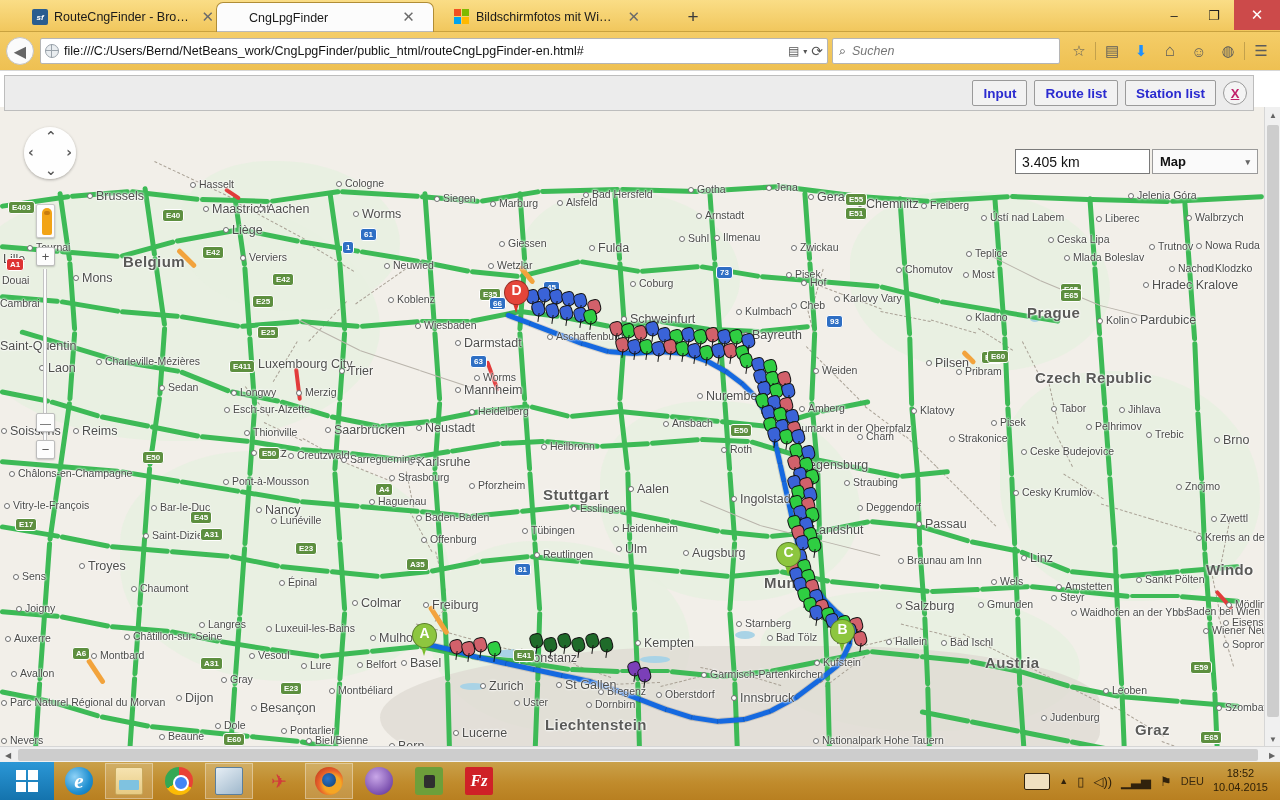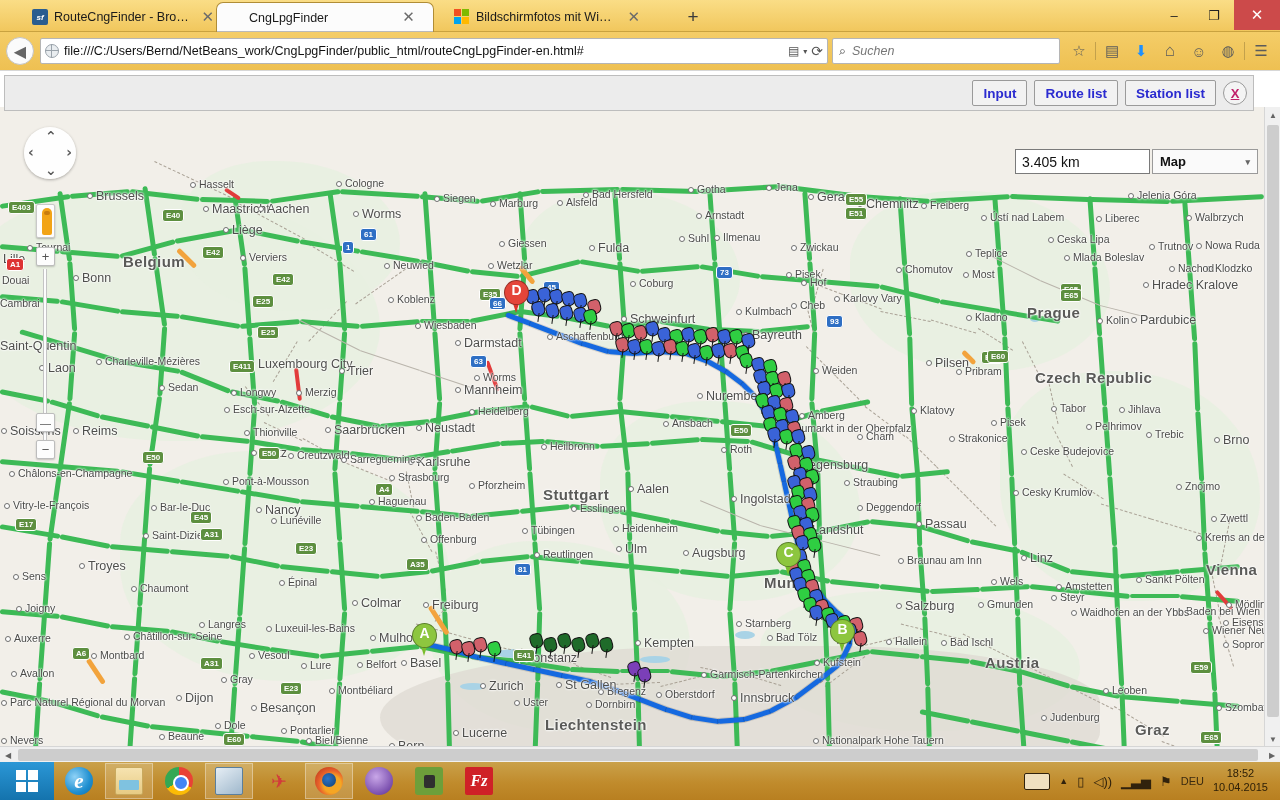--- a/index.html
+++ b/index.html
@@ -899,21 +899,21 @@
             <div class="routeline" style="left:850px;top:533.5px;width:16px;height:5px;transform:rotate(-90deg)"></div>
             <div class="placelbl mid dot" style="left:96px;top:82px">Brussels</div>
             <div class="placelbl mid dot" style="left:212px;top:95px">Maastricht</div>
             <div class="placelbl mid dot" style="left:267px;top:95px">Aachen</div>
             <div class="placelbl mid dot" style="left:362px;top:100px">Worms</div>
             <div class="placelbl mid dot" style="left:232px;top:116px">Liège</div>
             <div class="placelbl  dot" style="left:199px;top:71px">Hasselt</div>
             <div class="placelbl  dot" style="left:345px;top:70px">Cologne</div>
             <div class="placelbl big" style="left:123px;top:146px">Belgium</div>
             <div class="placelbl  dot" style="left:249px;top:144px">Verviers</div>
-            <div class="placelbl mid dot" style="left:82px;top:164px">Bonn</div>
+            <div class="placelbl mid dot" style="left:82px;top:164px">Mons</div>
             <div class="placelbl mid dot" style="left:3px;top:145px">Lille</div>
             <div class="placelbl  dot" style="left:2px;top:167px">Douai</div>
             <div class="placelbl  dot" style="left:0px;top:190px">Cambrai</div>
             <div class="placelbl  dot" style="left:36px;top:134px">Tournai</div>
             <div class="placelbl  dot" style="left:393px;top:152px">Neuwied</div>
             <div class="placelbl  dot" style="left:397px;top:186px">Koblenz</div>
             <div class="placelbl  dot" style="left:424px;top:212px">Wiesbaden</div>
             <div class="placelbl  dot" style="left:497px;top:152px">Wetzlar</div>
             <div class="placelbl  dot" style="left:508px;top:130px">Giessen</div>
             <div class="placelbl  dot" style="left:443px;top:85px">Siegen</div>
@@ -956,21 +956,21 @@
             <div class="placelbl big" style="left:764px;top:467px">Munich</div>
             <div class="placelbl mid dot" style="left:812px;top:416px">Landshut</div>
             <div class="placelbl mid dot" style="left:800px;top:351px">Regensburg</div>
             <div class="placelbl  dot" style="left:853px;top:369px">Straubing</div>
             <div class="placelbl  dot" style="left:866px;top:394px">Deggendorf</div>
             <div class="placelbl mid dot" style="left:925px;top:410px">Passau</div>
             <div class="placelbl mid dot" style="left:706px;top:282px">Nuremberg</div>
             <div class="placelbl  dot" style="left:672px;top:310px">Ansbach</div>
             <div class="placelbl  dot" style="left:730px;top:336px">Roth</div>
             <div class="placelbl  dot" style="left:788px;top:315px">Neumarkt in der Oberpfalz</div>
-            <div class="placelbl  dot" style="left:808px;top:302px">Amberg</div>
+            <div class="placelbl  dot" style="left:808px;top:295px">Amberg</div>
             <div class="placelbl  dot" style="left:822px;top:257px">Weiden</div>
             <div class="placelbl  dot" style="left:866px;top:323px">Cham</div>
             <div class="placelbl mid dot" style="left:935px;top:249px">Pilsen</div>
             <div class="placelbl big" style="left:1027px;top:197px">Prague</div>
             <div class="placelbl big" style="left:1035px;top:262px">Czech Republic</div>
             <div class="placelbl  dot" style="left:975px;top:204px">Kladno</div>
             <div class="placelbl  dot" style="left:965px;top:258px">Pribram</div>
             <div class="placelbl  dot" style="left:1106px;top:207px">Kolin</div>
             <div class="placelbl mid dot" style="left:1140px;top:206px">Pardubice</div>
             <div class="placelbl mid dot" style="left:1152px;top:171px">Hradec Kralove</div>
@@ -996,21 +996,21 @@
             <div class="placelbl mid dot" style="left:1223px;top:326px">Brno</div>
             <div class="placelbl  dot" style="left:1030px;top:338px">Ceske Budejovice</div>
             <div class="placelbl  dot" style="left:1022px;top:379px">Cesky Krumlov</div>
             <div class="placelbl  dot" style="left:958px;top:325px">Strakonice</div>
             <div class="placelbl  dot" style="left:1000px;top:309px">Pisek</div>
             <div class="placelbl  dot" style="left:920px;top:297px">Klatovy</div>
             <div class="placelbl  dot" style="left:1185px;top:373px">Znojmo</div>
             <div class="placelbl  dot" style="left:1220px;top:405px">Zwettl</div>
             <div class="placelbl  dot" style="left:1205px;top:424px">Krems an der Donau</div>
             <div class="placelbl  dot" style="left:1145px;top:466px">Sankt Pölten</div>
-            <div class="placelbl big" style="left:1206px;top:454px">Vienna</div>
+            <div class="placelbl big" style="left:1206px;top:454px">Windo</div>
             <div class="placelbl  dot" style="left:1235px;top:491px">Mödling</div>
             <div class="placelbl  dot" style="left:1212px;top:517px">Wiener Neustadt</div>
             <div class="placelbl  dot" style="left:1232px;top:509px">Eisenstadt</div>
             <div class="placelbl  dot" style="left:1186px;top:498px">Baden bei Wien</div>
             <div class="placelbl  dot" style="left:1232px;top:531px">Sopron</div>
             <div class="placelbl  dot" style="left:1065px;top:473px">Amstetten</div>
             <div class="placelbl  dot" style="left:1060px;top:484px">Steyr</div>
             <div class="placelbl  dot" style="left:1000px;top:468px">Wels</div>
             <div class="placelbl mid dot" style="left:1030px;top:444px">Linz</div>
             <div class="placelbl  dot" style="left:987px;top:491px">Gmunden</div>

